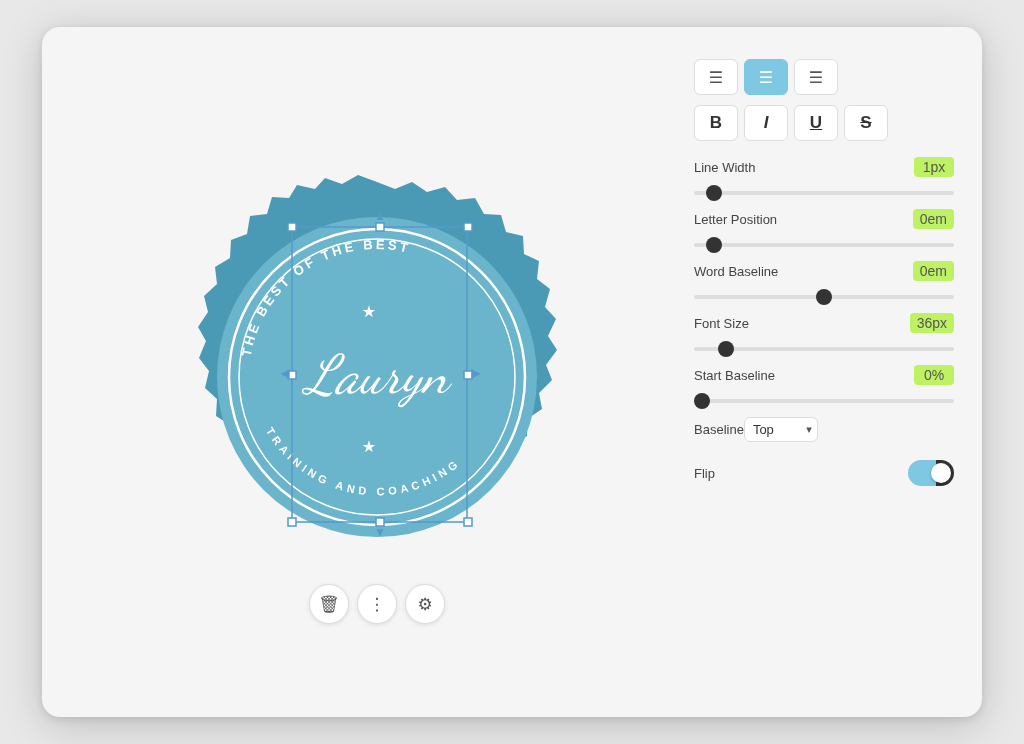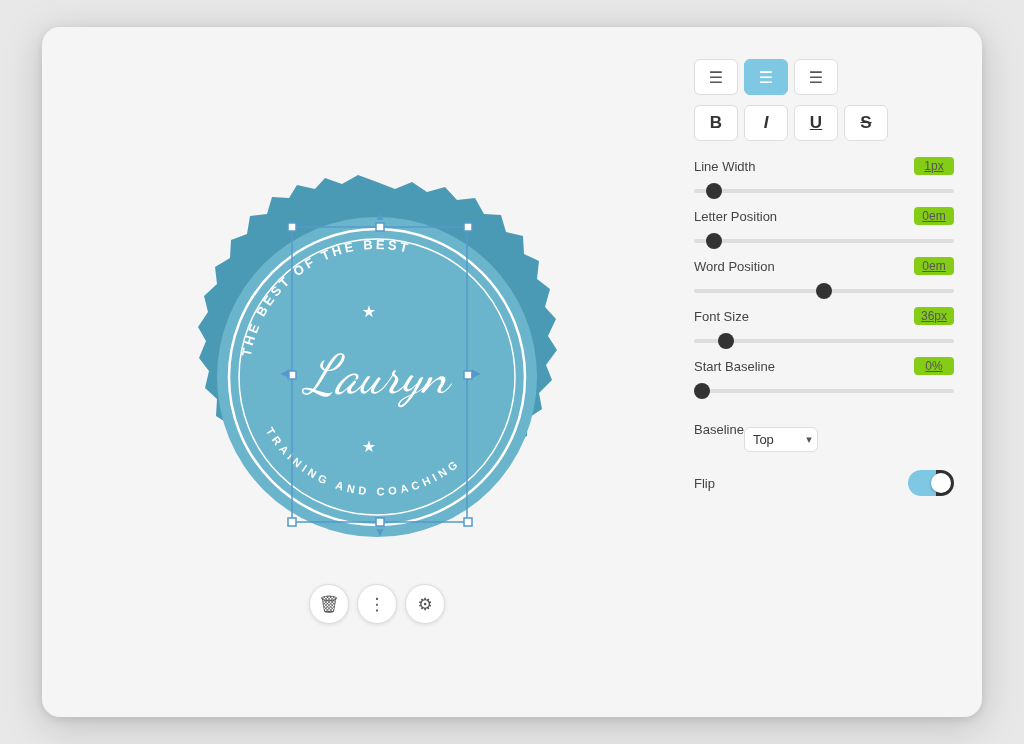--- a/index.html
+++ b/index.html
@@ -135,28 +135,27 @@
       justify-content: space-between;
       margin-bottom: 4px;
       gap: 31px;
     }
     .control-label {
       font-size: 13px;
       color: #444;
       font-weight: 500;
     }
     .control-value {
-      font-size: 12px;
+      font-size: 14px;
       color: #555;
-      background: #84cc16;
+      background: #bef264;
       border-radius: 4px;
       padding: 2px 7px;
       min-width: 40px;
       text-align: center;
-      text-decoration: underline;
     }
     input[type=range] {
       width: 100%;
       -webkit-appearance: none;
       height: 4px;
       background: #ddd;
       border-radius: 2px;
       outline: none;
       cursor: pointer;
       margin-top: 2px;
@@ -185,21 +184,20 @@
       cursor: pointer;
       color: #333;
       appearance: none;
       -webkit-appearance: none;
       min-width: 60px;
     }
     .dropdown-wrapper {
       position: relative;
       display: flex;
       align-items: center;
-      margin-top: 20px;
     }
     .dropdown-wrapper select {
       padding-right: 22px;
     }
     .dropdown-wrapper::after {
       content: '▾';
       position: absolute;
       right: 6px;
       pointer-events: none;
       color: #555;
@@ -347,21 +345,21 @@
     <div class="control-group">
       <div class="control-header">
         <span class="control-label">Letter Position</span>
         <span class="control-value">0em</span>
       </div>
       <input type="range" min="0" max="100" value="5" style="width: 100%;">
     </div>
 
     <div class="control-group">
       <div class="control-header">
-        <span class="control-label">Word Position</span>
+        <span class="control-label">Word Baseline</span>
         <span class="control-value">0em</span>
       </div>
       <input type="range" min="0" max="100" value="50" style="width: 100%;">
     </div>
 
     <div class="control-group">
       <div class="control-header">
         <span class="control-label">Font Size</span>
         <span class="control-value">36px</span>
       </div>

